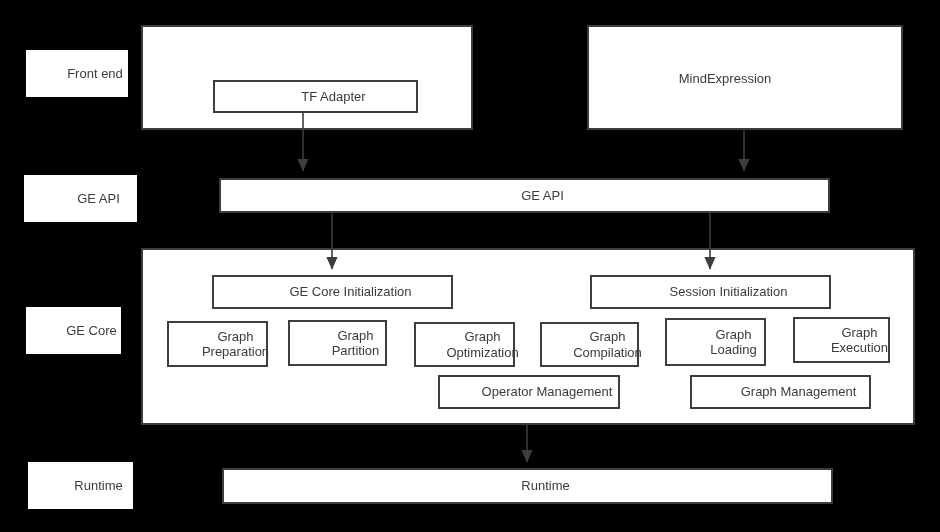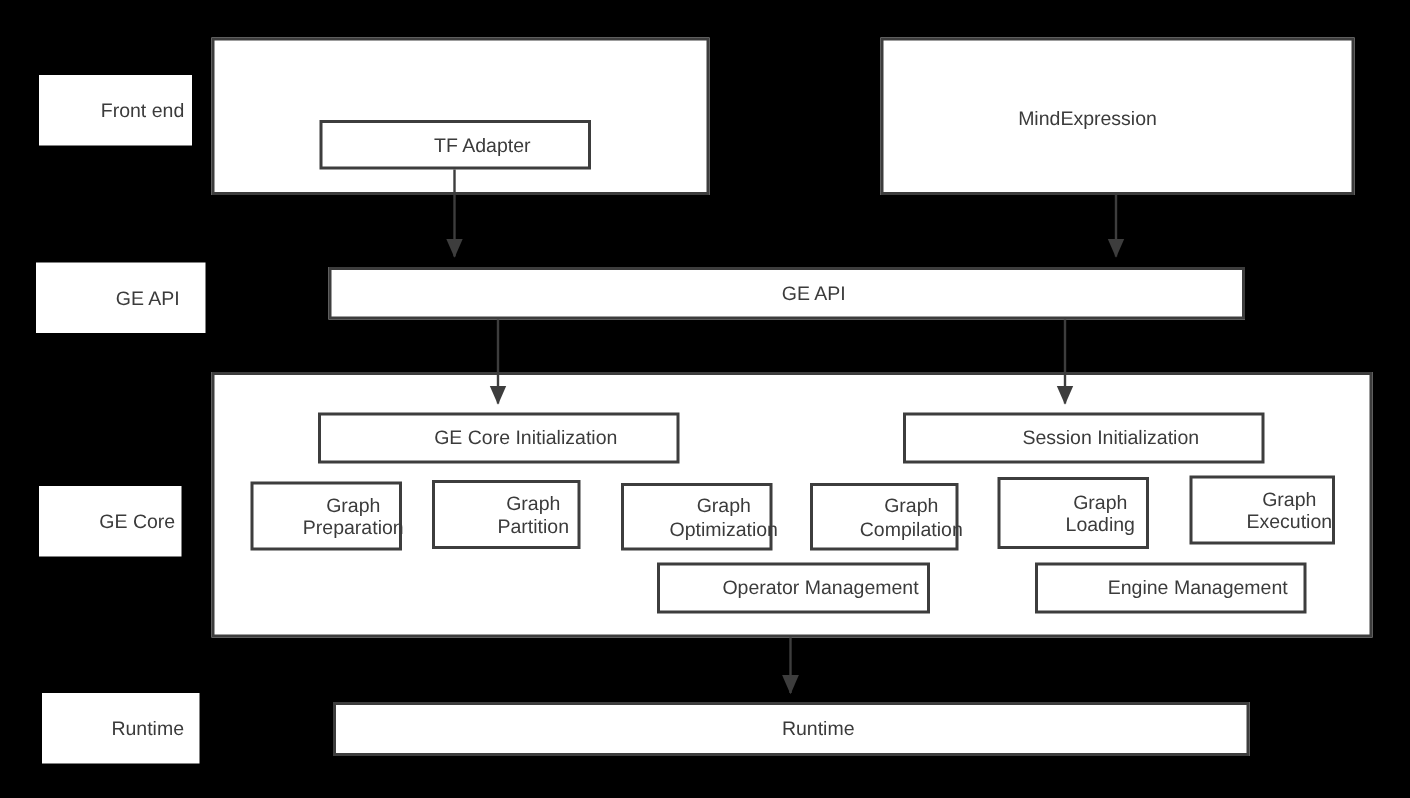--- a/index.html
+++ b/index.html
@@ -61,40 +61,40 @@
 </style>
 </head>
 <body>
 
 <div id="canvas">
 
   <div class="box chip" style="left:26px; top:50px; width:102px; height:47px;">Front end</div>
 
   <div class="box chip" style="left:24px; top:175px; width:113px; height:47px;">GE API</div>
 
-  <div class="box chip" style="left:26px; top:324px; width:95px; height:47px;">GE Core</div>
+  <div class="box chip" style="left:26px; top:307px; width:95px; height:47px;">GE Core</div>
 
   <div class="box chip" style="left:28px; top:462px; width:105px; height:47px;">Runtime</div>
 
   <div class="group" style="left:141px; top:25px; width:332px; height:105px;">
   </div>
-  <div class="box outlined f13" style="left:213px; top:80px; width:181px; height:33px;">TF Adapter</div>
+  <div class="box outlined f13" style="left:213px; top:80px; width:205px; height:33px;">TF Adapter</div>
 
   <div class="group" style="left:587px; top:25px; width:316px; height:105px;">
   </div>
   <div class="title-text" style="left:587px; top:71px; width:276px;">MindExpression</div>
 
   <div class="box outlined f13" style="left:219px; top:178px; width:611px; height:35px;">GE API</div>
 
   <div class="group" style="left:141px; top:248px; width:774px; height:177px;">
   </div>
 
   <div class="box outlined f13" style="left:212px; top:275px; width:241px; height:34px;">GE Core Initialization</div>
 
-  <div class="box outlined f13" style="left:590px; top:275px; width:241px; height:34px;margin-left:12px;">Session Initialization</div>
+  <div class="box outlined f13" style="left:590px; top:275px; width:241px; height:34px;">Session Initialization</div>
 
   <div class="box outlined f13" style="left:167px; top:321px; width:101px; height:46px;">Graph
 Preparation</div>
 
   <div class="box outlined f13" style="left:288px; top:320px; width:99px; height:46px;">Graph
 Partition</div>
 
   <div class="box outlined f13" style="left:414px; top:322px; width:101px; height:45px;">Graph
 Optimization</div>
 
@@ -103,21 +103,21 @@
 
   <div class="box outlined f13" style="left:665px; top:318px; width:101px; height:48px;">Graph
 Loading</div>
 
   <div class="box outlined f13" style="left:793px; top:317px; width:97px; height:46px;">Graph
 Execution</div>
 
 
   <div class="box outlined f13" style="left:438px; top:375px; width:182px; height:34px;">Operator Management</div>
 
-  <div class="box outlined f13" style="left:690px; top:375px; width:181px; height:34px;">Engine Management</div>
+  <div class="box outlined f13" style="left:690px; top:375px; width:181px; height:34px;">Graph Management</div>
 
   <div class="box outlined f13" style="left:222px; top:468px; width:611px; height:36px;">Runtime</div>
 
   <svg class="svg-layer">
     <defs>
       <marker id="arrowhead" markerWidth="9" markerHeight="9" refX="7.5" refY="4" orient="auto" markerUnits="strokeWidth">
         <path d="M0,0.5 L8,4 L0,7.5 z" fill="#3d3d3d"></path>
       </marker>
     </defs>
 

